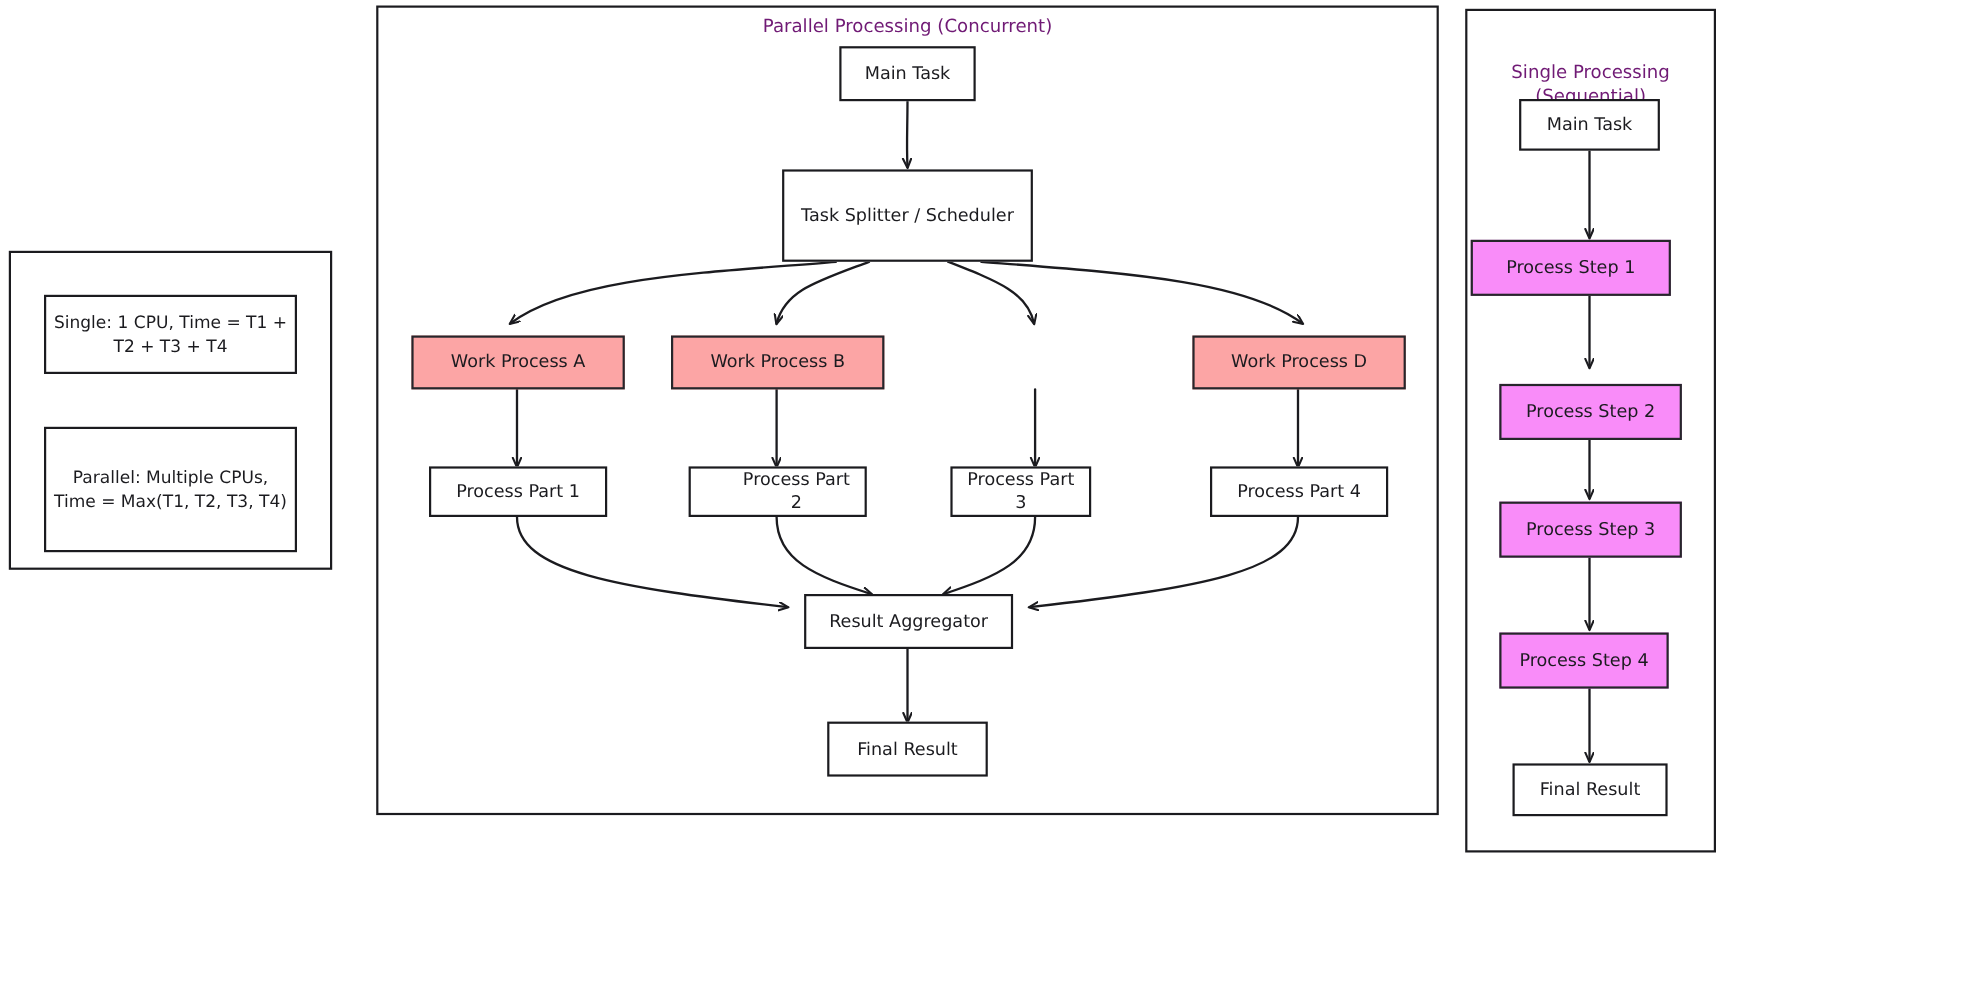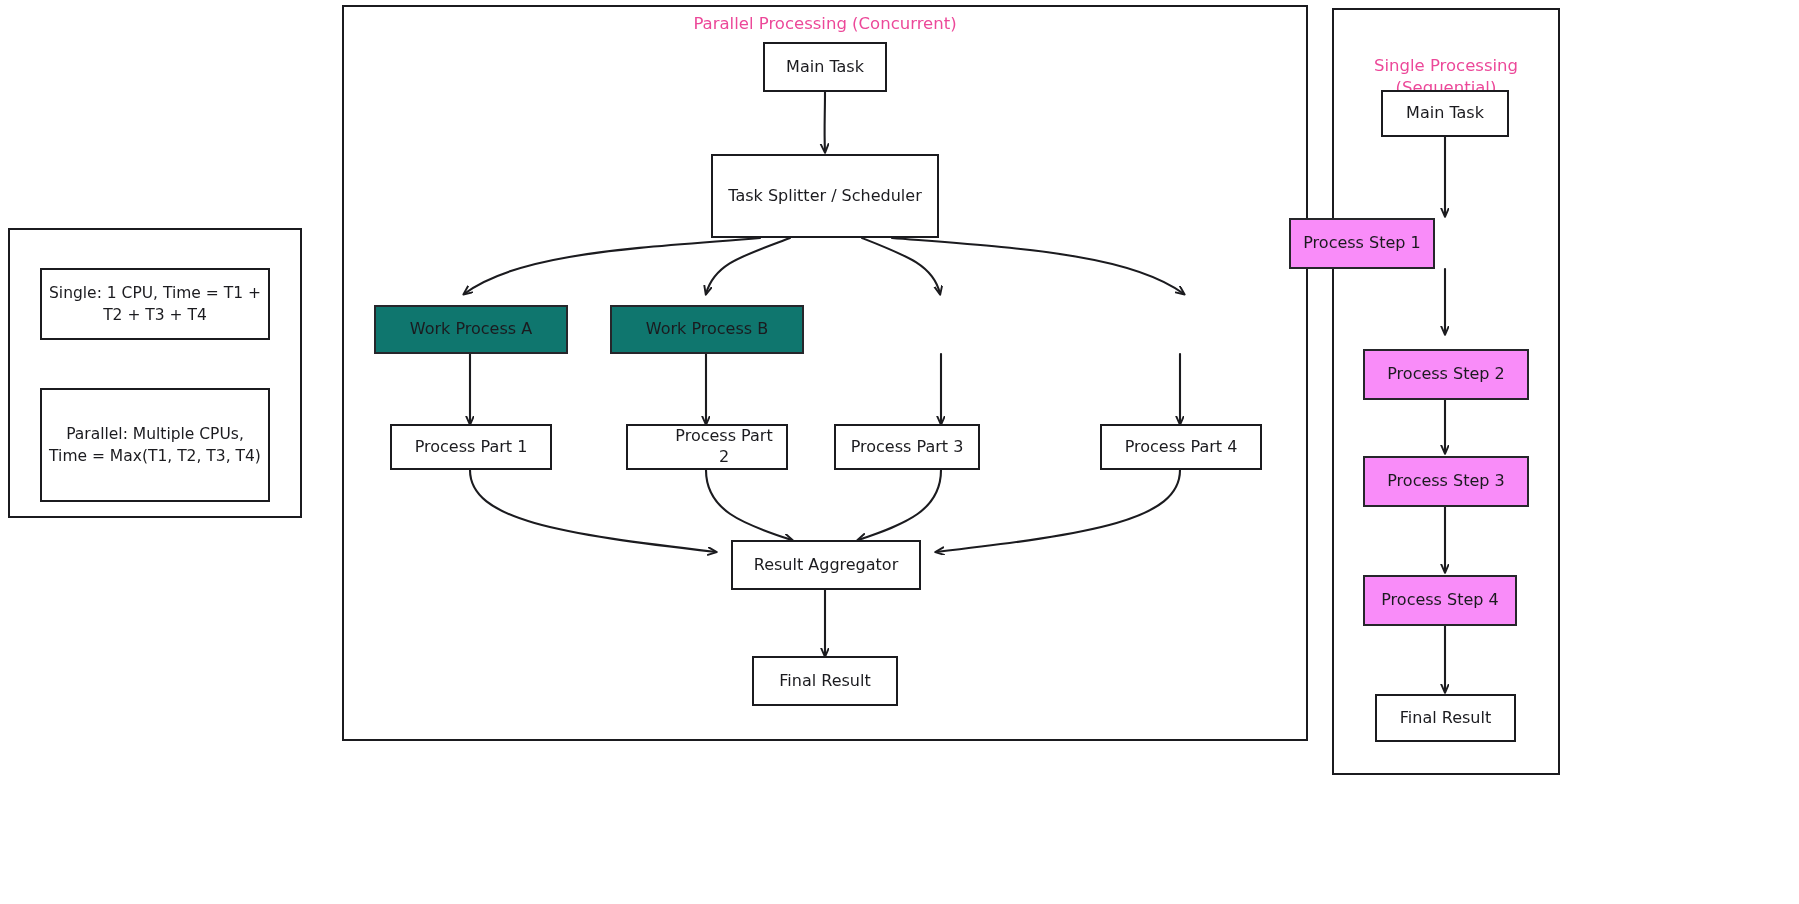--- a/index.html
+++ b/index.html
@@ -17,38 +17,38 @@
     position:absolute;
     border:2.2px solid #1b1b1f;
     background:transparent;
     box-sizing:border-box;
   }
   .panel-title{
     position:absolute;
     text-align:center;
     font-size:16.5px;
     line-height:1.32;
-    color:#ec4899;
+    color:#701a75;
     white-space:pre-line;
   }
 
   
   .node{
     position:absolute;
     box-sizing:border-box;
     border:2.1px solid #1b1b1f;
     background:#ffffff;
     display:flex;align-items:center;justify-content:center;
     text-align:center;
     font-size:16px;
     line-height:1.3;
     color:#1b1b1f;
     padding:2px 6px;
   }
-  .node.purple{background:#0f766e;border-color:#26262b;}
+  .node.purple{background:#fca5a5;border-color:#26262b;}
   .node.magenta{background:#f98cf9;border-color:#26262b;}
   .node.note{font-size:15.5px;line-height:1.45;}
   .node.wide-note{border-width:2.4px;}
 </style>
 </head>
 <body>
 
 <div id="stage">
 
   <svg id="wires" viewBox="0 0 1799 904" xmlns="http://www.w3.org/2000/svg">
@@ -107,28 +107,31 @@
   <div class="node" style="left:711px;top:154px;width:228px;height:84px;">
     <span>Task Splitter / Scheduler</span>
   </div>
 
   <div class="node purple" style="left:374px;top:305px;width:194px;height:49px;">
     <span>Work Process A</span>
   </div>
   <div class="node purple" style="left:610px;top:305px;width:194px;height:49px;">
     <span>Work Process B</span>
   </div>
+  <div class="node purple" style="left:1084px;top:305px;width:194px;height:49px;">
+    <span>Work Process D</span>
+  </div>
 
   <div class="node" style="left:390px;top:424px;width:162px;height:46px;">
     <span>Process Part 1</span>
   </div>
   <div class="node" style="left:626px;top:424px;width:162px;height:46px;padding-left:40px;">
     <span>Process Part 2</span>
   </div>
-  <div class="node" style="left:834px;top:424px;width:146px;height:46px;">
+  <div class="node" style="left:864px;top:424px;width:128px;height:46px;">
     <span>Process Part 3</span>
   </div>
   <div class="node" style="left:1100px;top:424px;width:162px;height:46px;">
     <span>Process Part 4</span>
   </div>
 
   <div class="node" style="left:731px;top:540px;width:190px;height:50px;">
     <span>Result Aggregator</span>
   </div>
 
@@ -137,21 +140,21 @@
   </div>
 
   <div class="panel" style="left:1332px;top:8px;width:228px;height:767px;"></div>
   <div class="panel-title" style="left:1332px;top:16px;width:228px;margin-top:39px;">Single Processing
 (Sequential)</div>
 
   <div class="node" style="left:1381px;top:90px;width:128px;height:47px;">
     <span>Main Task</span>
   </div>
 
-  <div class="node magenta" style="left:1289px;top:218px;width:146px;height:51px;">
+  <div class="node magenta" style="left:1337px;top:218px;width:182px;height:51px;">
     <span>Process Step 1</span>
   </div>
   <div class="node magenta" style="left:1363px;top:337px;width:166px;height:51px;margin-top:12px;">
     <span>Process Step 2</span>
   </div>
   <div class="node magenta" style="left:1363px;top:456px;width:166px;height:51px;">
     <span>Process Step 3</span>
   </div>
   <div class="node magenta" style="left:1363px;top:575px;width:154px;height:51px;">
     <span>Process Step 4</span>

